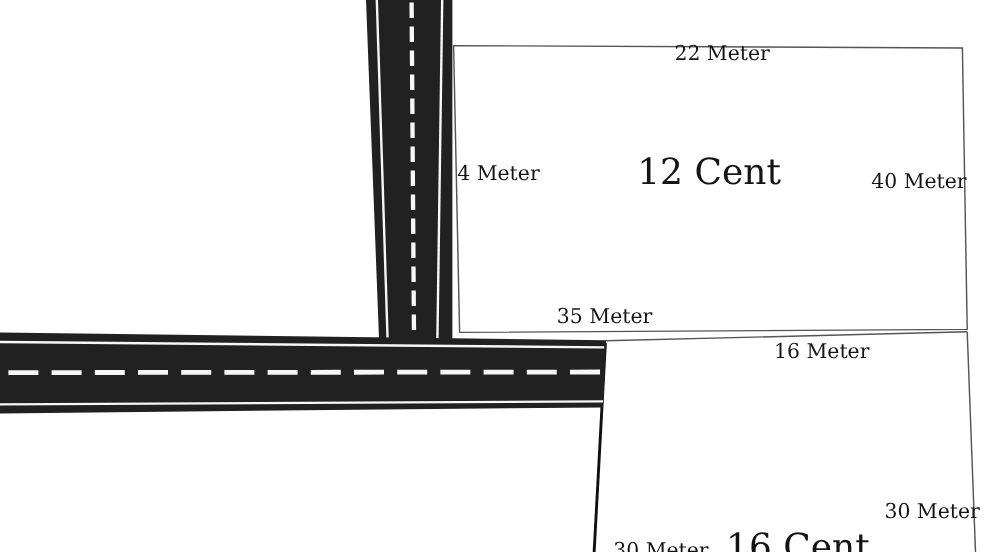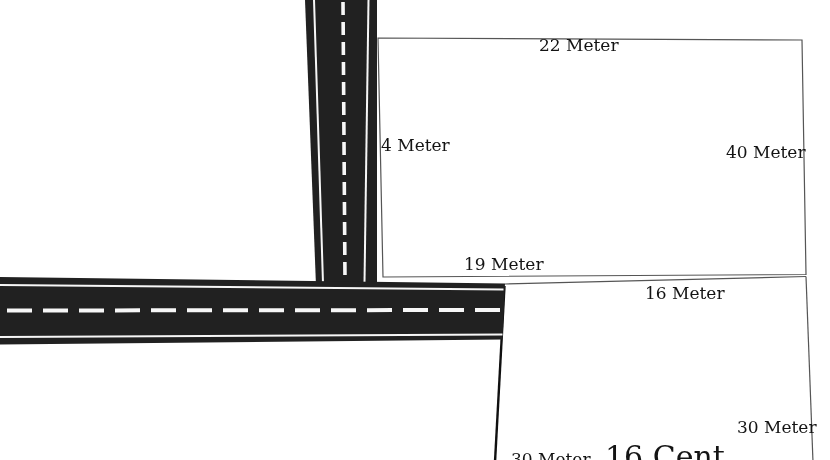--- a/index.html
+++ b/index.html
@@ -51,23 +51,24 @@
     </g>
 
     <g>
       <polygon class="road-fill" points="0,277 505,283.5 502.5,339.5 0,344.5"></polygon>
       <line class="road-edge" x1="0" y1="285" x2="503.5" y2="289.5"></line>
       <line class="road-edge" x1="0" y1="337" x2="502.5" y2="334.5"></line>
       <line class="road-dash-h" x1="7" y1="310.5" x2="502" y2="310"></line>
     </g>
   </svg>
 
-  <div class="lbl measure" style="left:539px;top:36px">22 Meter</div>
+  <div class="lbl measure" style="left:562px;top:36px">22 Meter</div>
   <div class="lbl measure" style="left:381px;top:136px">4 Meter</div>
+  <div class="lbl parcel-title" style="left:531px;top:127px">12 Cent</div>
   <div class="lbl measure" style="left:726px;top:143px">40 Meter</div>
-  <div class="lbl measure" style="left:464px;top:255px">19 Meter</div>
+  <div class="lbl measure" style="left:464px;top:255px">35 Meter</div>
 
   <div class="lbl measure" style="left:645px;top:284px">16 Meter</div>
   <div class="lbl measure" style="left:737px;top:418px">30 Meter</div>
   <div class="lbl measure" style="left:511px;top:450px">30 Meter</div>
   <div class="lbl parcel-title" style="left:605px;top:440px">16 Cent</div>
 
 </div>
 
 </body></html>

